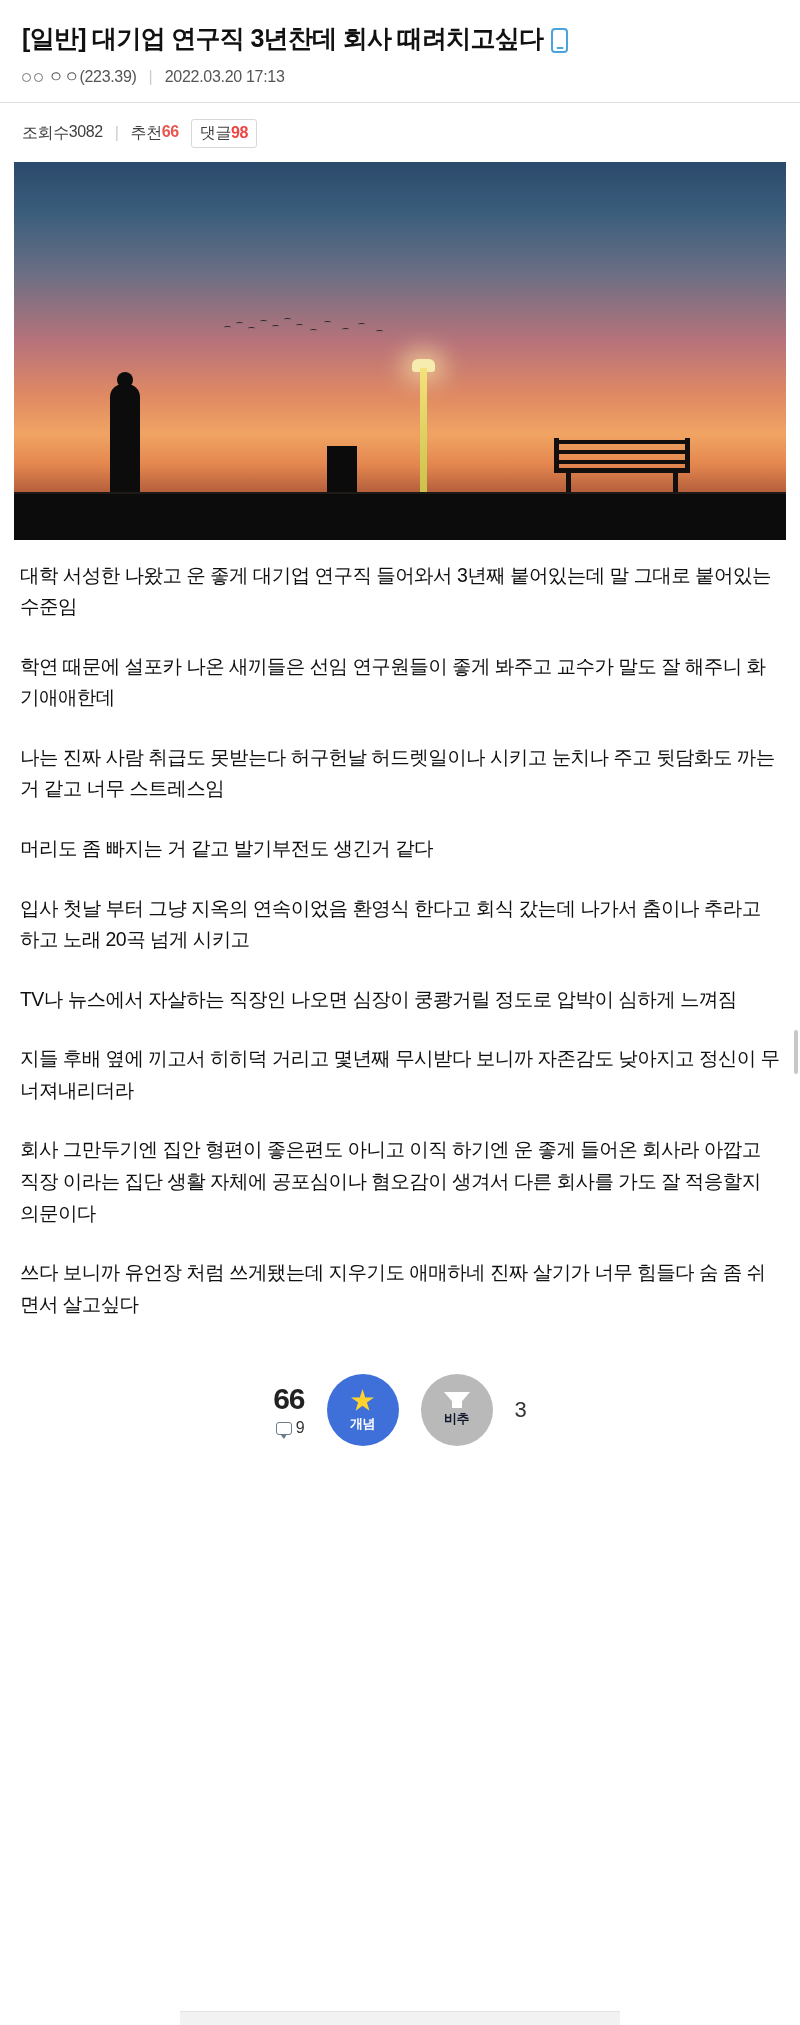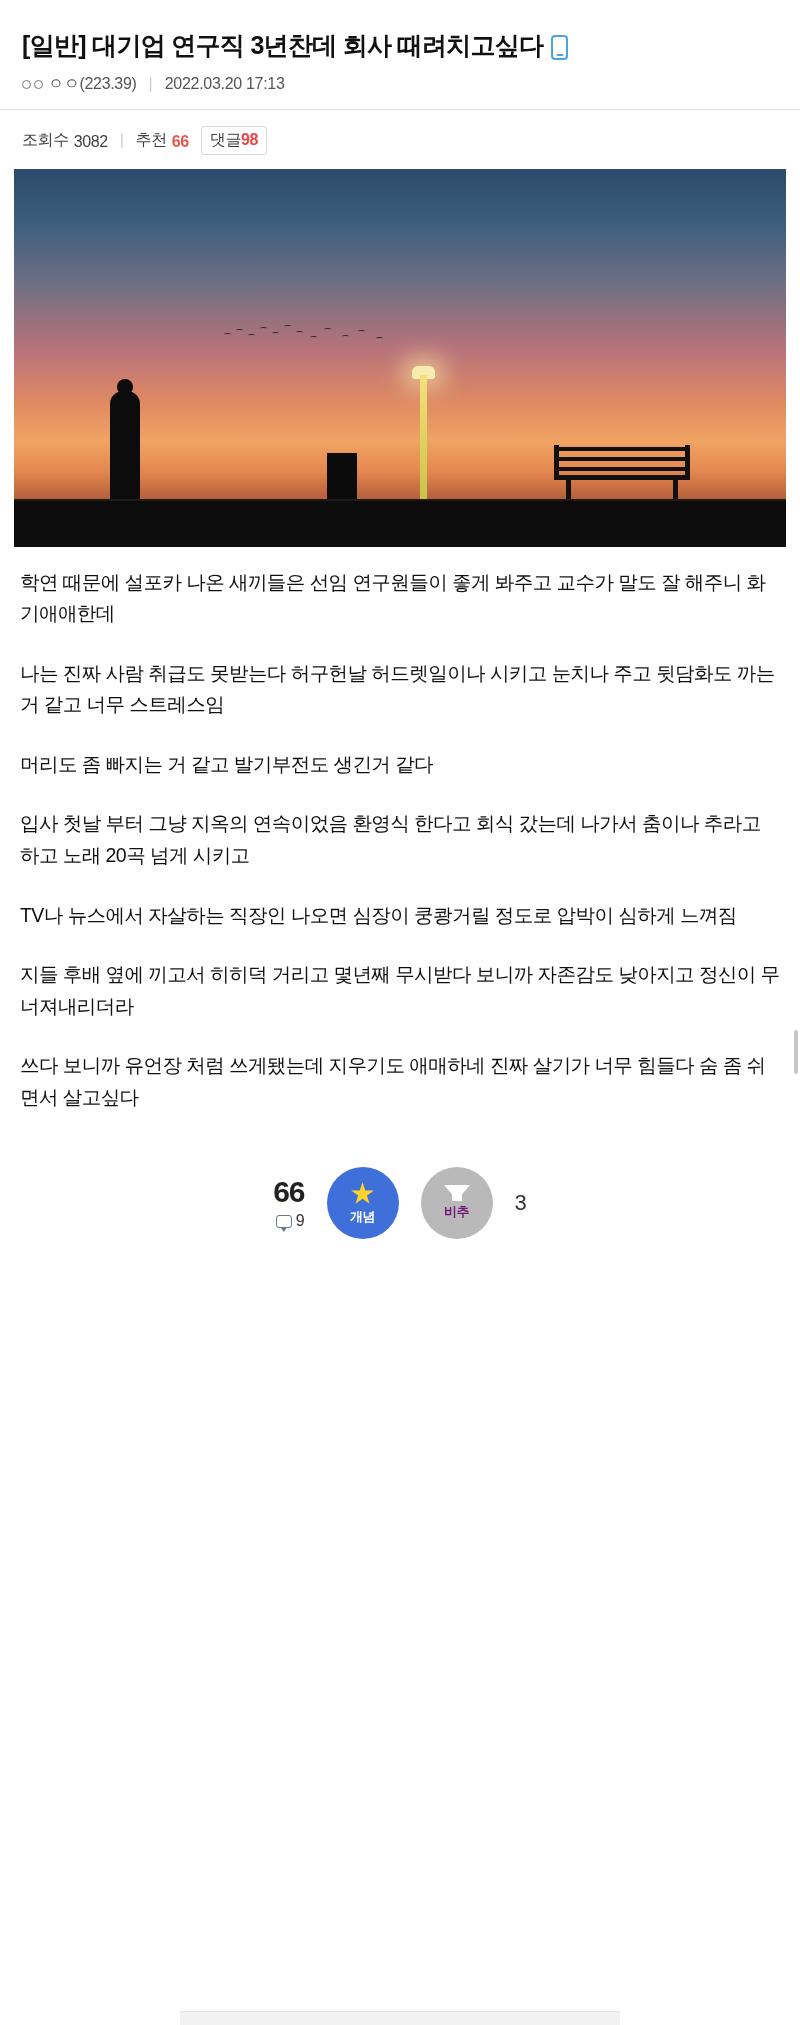--- a/index.html
+++ b/index.html
@@ -12,21 +12,21 @@
     width: 800px;
     min-height: 2025px;
     font-family: "Liberation Sans", "DejaVu Sans", sans-serif;
     color: #1a1a1a;
     position: relative;
     overflow-x: hidden;
   }
 
   
   .post-header {
-    padding: 29px 22px 14px 22px;
+    padding: 22px 22px 14px 22px;
   }
   .title-row {
     display: flex;
     align-items: center;
     gap: 8px;
     flex-wrap: nowrap;
   }
   .post-title {
     font-size: 25px;
     font-weight: bold;
@@ -96,21 +96,21 @@
   
   .stats-bar {
     padding: 16px 22px 14px 22px;
     display: flex;
     align-items: center;
     gap: 12px;
     font-size: 16px;
     color: #444444;
     letter-spacing: -0.4px;
   }
-  .stat { display: flex; align-items: flex-end; gap: 5px; }
+  .stat { display: flex; align-items: flex-start; }
   .stat-label { color: #3f3f3f; }
   .stat-value { color: #3f3f3f; }
   .stat.recommend .stat-value { color: #e8554f; font-weight: bold; }
   .stat-pill {
     border: 1px solid #d8d8d8;
     border-radius: 3px;
     padding: 3px 8px;
     display: flex;
     align-items: baseline;
     background: #fff;
@@ -322,21 +322,21 @@
     gap: 2px;
     border: none;
     cursor: pointer;
   }
   .circle-btn.up {
     background: #3f6fd8;
     color: #ffffff;
   }
   .circle-btn.down {
     background: #b9b9b9;
-    color: #701a75;
+    color: #0f172a;
   }
   .circle-btn .star {
     font-size: 26px;
     color: #ffd230;
     line-height: 1;
   }
   .circle-btn .arrow-down {
     width: 0; height: 0;
     border-left: 13px solid transparent;
     border-right: 13px solid transparent;
@@ -454,26 +454,28 @@
       <span class="arm arm-r"></span>
       <span class="leg leg-l"></span>
       <span class="leg leg-r"></span>
     </div>
     <div class="ground-edge"></div>
     <div class="ground"></div>
   </div>
 </div>
 
 <div class="post-body">
+  <p>대학 서성한 나왔고 운 좋게 대기업 연구직 들어와서 3년째 붙어있는데 말 그대로 붙어있는 수준임</p>
   <p>학연 때문에 설포카 나온 새끼들은 선임 연구원들이 좋게 봐주고 교수가 말도 잘 해주니 화기애애한데</p>
   <p>나는 진짜 사람 취급도 못받는다 허구헌날 허드렛일이나 시키고 눈치나 주고 뒷담화도 까는거 같고 너무 스트레스임</p>
   <p>머리도 좀 빠지는 거 같고 발기부전도 생긴거 같다</p>
   <p>입사 첫날 부터 그냥 지옥의 연속이었음 환영식 한다고 회식 갔는데 나가서 춤이나 추라고 하고 노래 20곡 넘게 시키고</p>
   <p>TV나 뉴스에서 자살하는 직장인 나오면 심장이 쿵쾅거릴 정도로 압박이 심하게 느껴짐</p>
   <p>지들 후배 옆에 끼고서 히히덕 거리고 몇년째 무시받다 보니까 자존감도 낮아지고 정신이 무너져내리더라</p>
+  <p>회사 그만두기엔 집안 형편이 좋은편도 아니고 이직 하기엔 운 좋게 들어온 회사라 아깝고 직장 이라는 집단 생활 자체에 공포심이나 혐오감이 생겨서 다른 회사를 가도 잘 적응할지 의문이다</p>
   <p>쓰다 보니까 유언장 처럼 쓰게됐는데 지우기도 애매하네 진짜 살기가 너무 힘들다 숨 좀 쉬면서 살고싶다</p>
 </div>
 
 <div class="vote-area">
   <div class="vote-count-left">
     <div class="num">66</div>
     <div class="comment-mini">
       <span class="bubble"></span>
       <span>9</span>
     </div>

